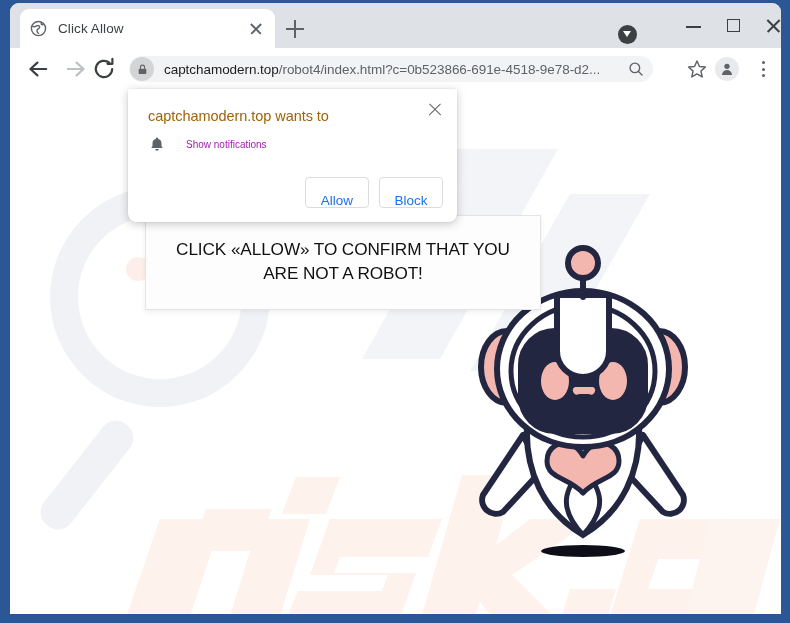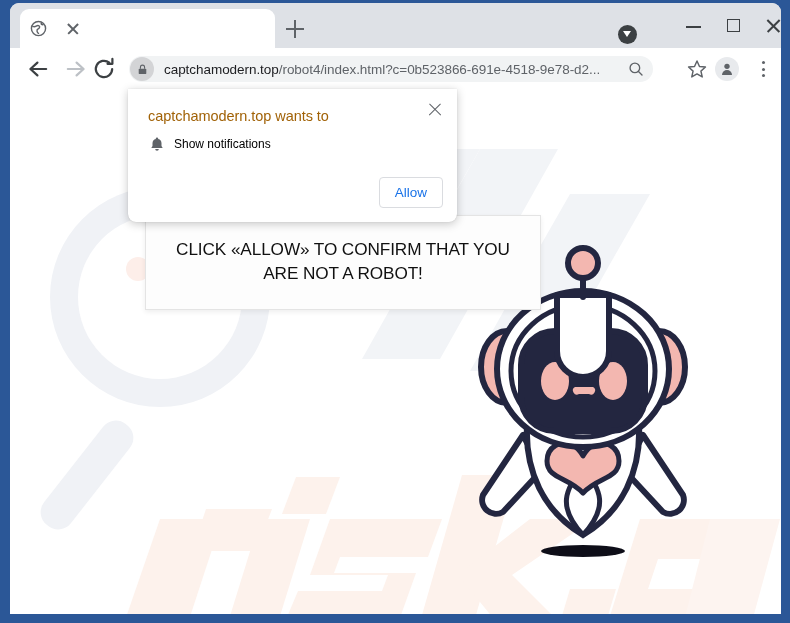--- a/index.html
+++ b/index.html
@@ -315,35 +315,35 @@
   #permission-close::after  { transform: rotate(-45deg); }
 
   #permission-row {
     position: absolute;
     left: 20px; top: 46px;
     display: flex;
     align-items: center;
   }
   #bell-icon { width: 18px; height: 18px; flex: 0 0 auto; }
   #permission-row-label {
-    margin-left: 8px;
-    font-size: 12px;
-    color: #000000;
+    margin-left: 20px;
+    font-size: 10px;
+    color: #a21caf;
   }
 
   #permission-actions {
     position: absolute;
     right: 14px; bottom: 14px;
     display: flex;
     gap: 10px;
   }
   .perm-btn {
     min-width: 64px;
     height: 31px;
-    padding: 0 14px;
+    padding: 8px 14px;
     background: #ffffff;
     border: 1px solid #dadce0;
     border-radius: 4px;
     color: #1a73e8;
     font-size: 13.5px;
     font-family: "Liberation Sans", sans-serif;
     font-weight: 500;
     cursor: pointer;
     line-height: 29px;
     box-sizing: border-box;
@@ -357,20 +357,21 @@
   <div id="window-frame-inner">
 
     <div id="tab-strip">
 
       <div id="tab">
         <svg id="tab-favicon" viewBox="0 0 24 24">
           <circle cx="12" cy="12" r="10" fill="none" stroke="#5f6368" stroke-width="2"></circle>
           <path d="M4 9 C8 11,9 7,12 8 C15 9,13 12,11 13 C9 14,10 18,12 19" fill="none" stroke="#5f6368" stroke-width="2" stroke-linecap="round"></path>
           <path d="M16 4.5 C15 6,17 7,18.5 6.5" fill="none" stroke="#5f6368" stroke-width="2" stroke-linecap="round"></path>
         </svg>
+        <span id="tab-title">Click Allow</span>
         <span id="tab-close"></span>
       </div>
 
       <div id="new-tab-btn"></div>
 
       <div id="download-indicator"></div>
 
       <div class="win-ctrl" id="win-minimize"></div>
       <div class="win-ctrl" id="win-maximize"></div>
       <div class="win-ctrl" id="win-close"></div>
@@ -527,17 +528,18 @@
       <div id="permission-row">
         <svg id="bell-icon" viewBox="0 0 24 24">
           <path d="M12 3.2 a1.6 1.6 0 0 1 1.6 1.6 v.5 a5.9 5.9 0 0 1 4.4 5.7 v3.6 l1.6 2.6 H4.4 L6 14.6 V11 a5.9 5.9 0 0 1 4.4 -5.7 v-.5 A1.6 1.6 0 0 1 12 3.2 Z" fill="#5f6368"></path>
           <path d="M9.6 18.6 a2.4 2.4 0 0 0 4.8 0 Z" fill="#5f6368"></path>
         </svg>
         <span id="permission-row-label">Show notifications</span>
       </div>
 
       <div id="permission-actions">
         <button class="perm-btn">Allow</button>
+        <button class="perm-btn">Block</button>
       </div>
     </div>
 
   </div>
 </div>
 
 </body></html>

